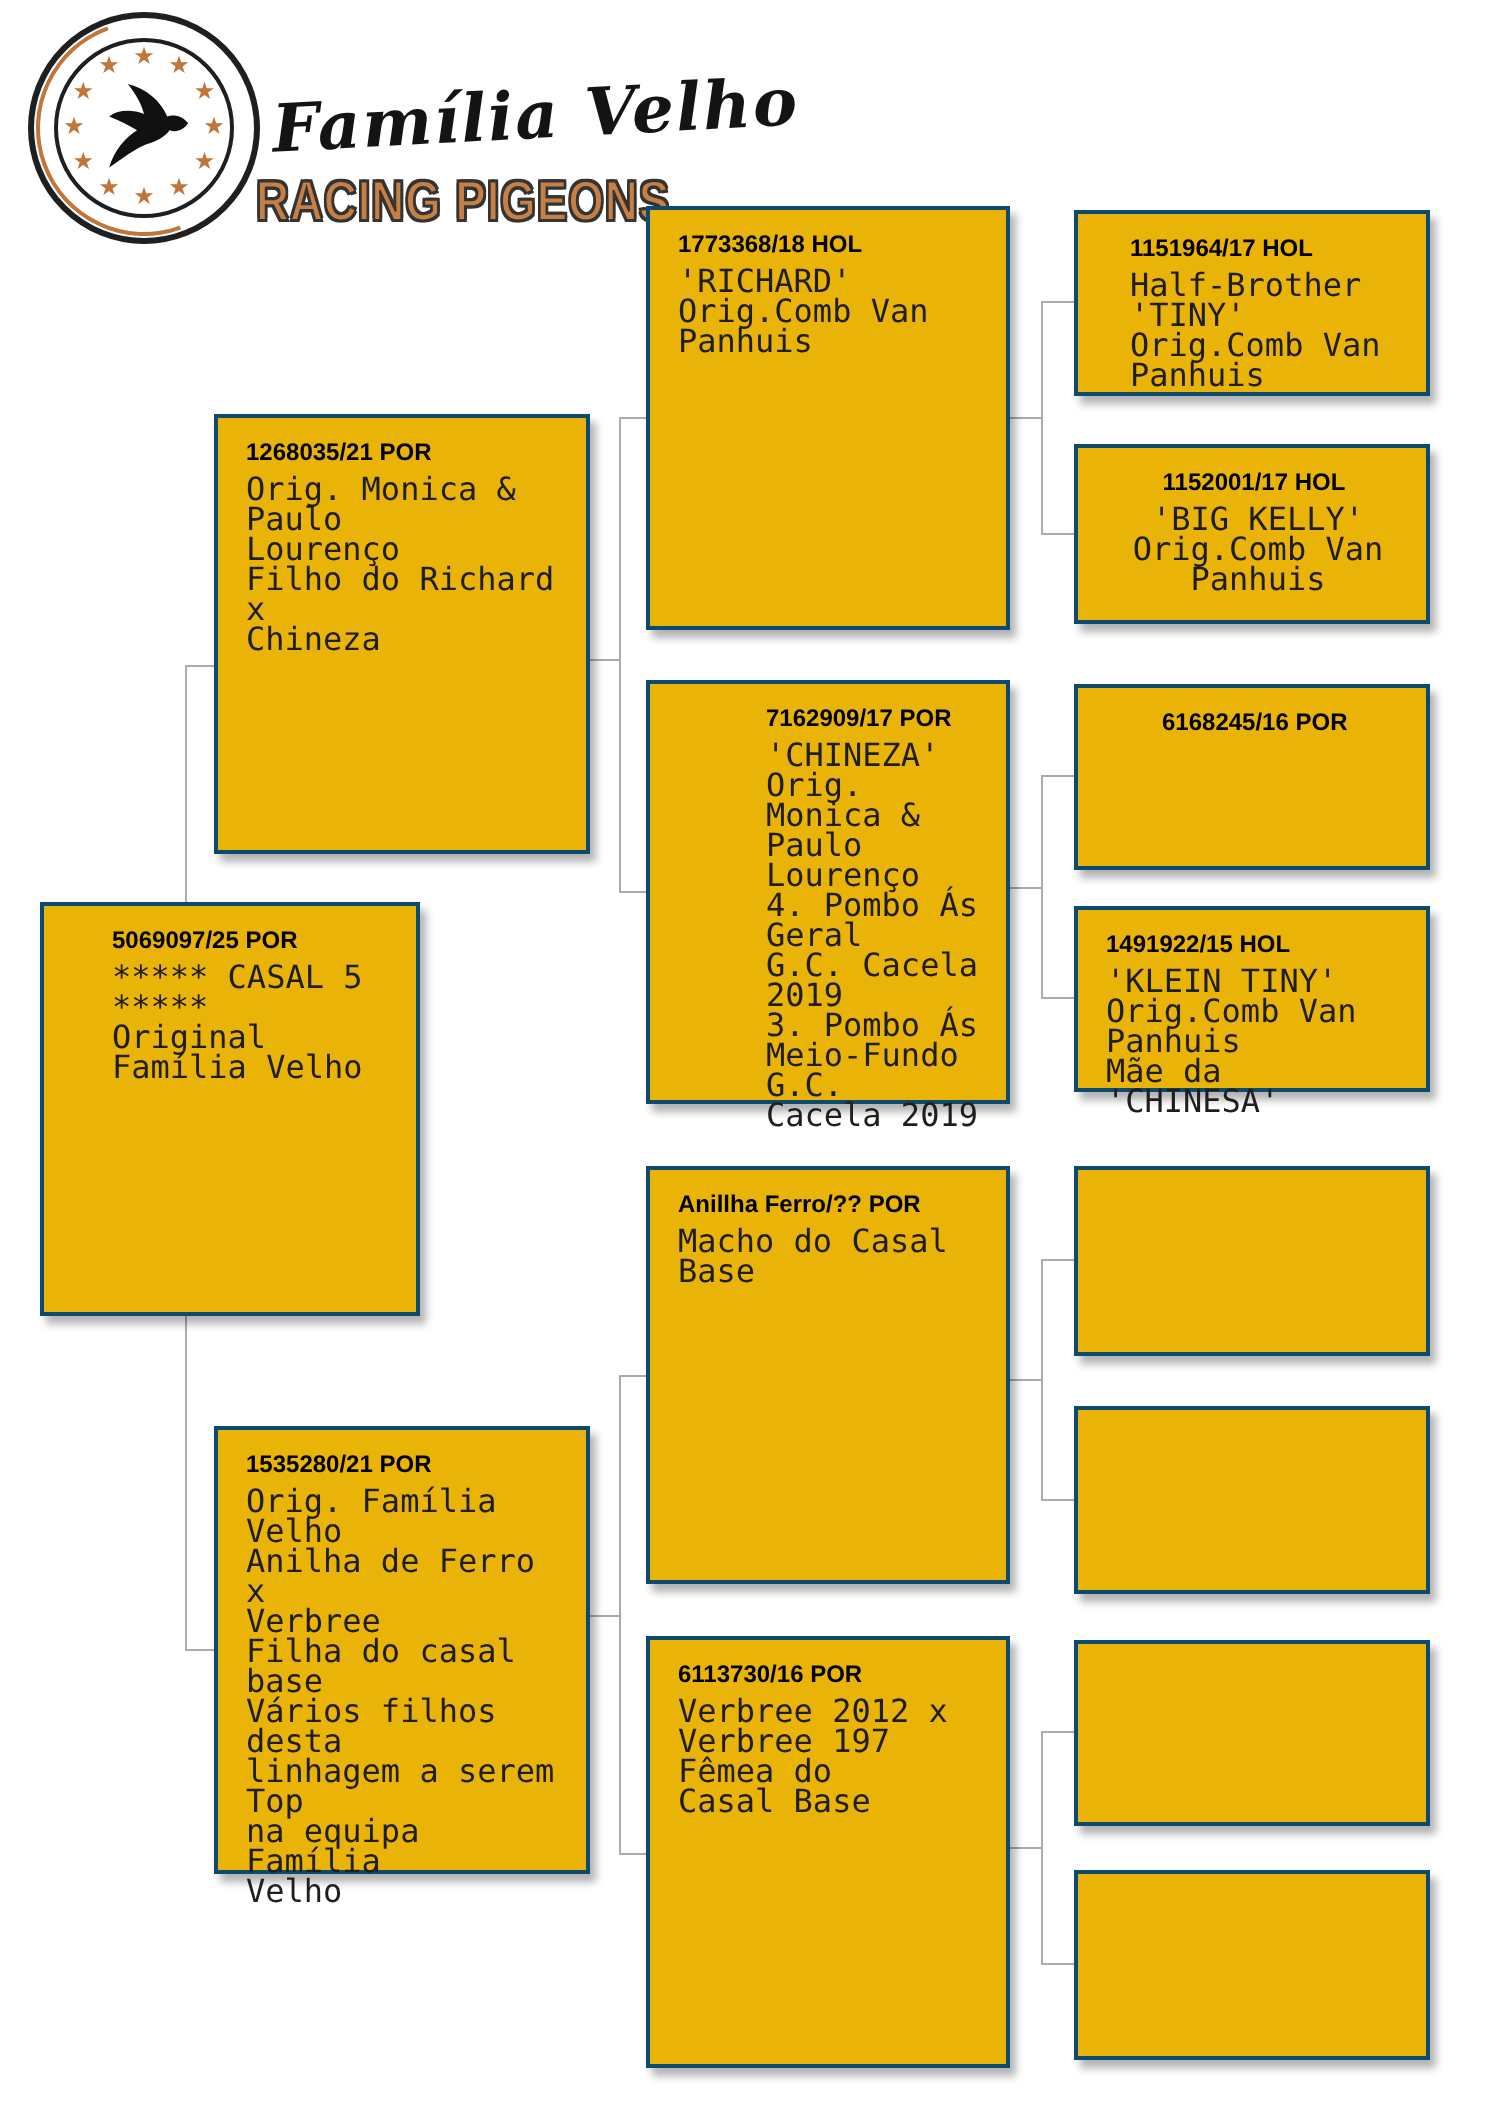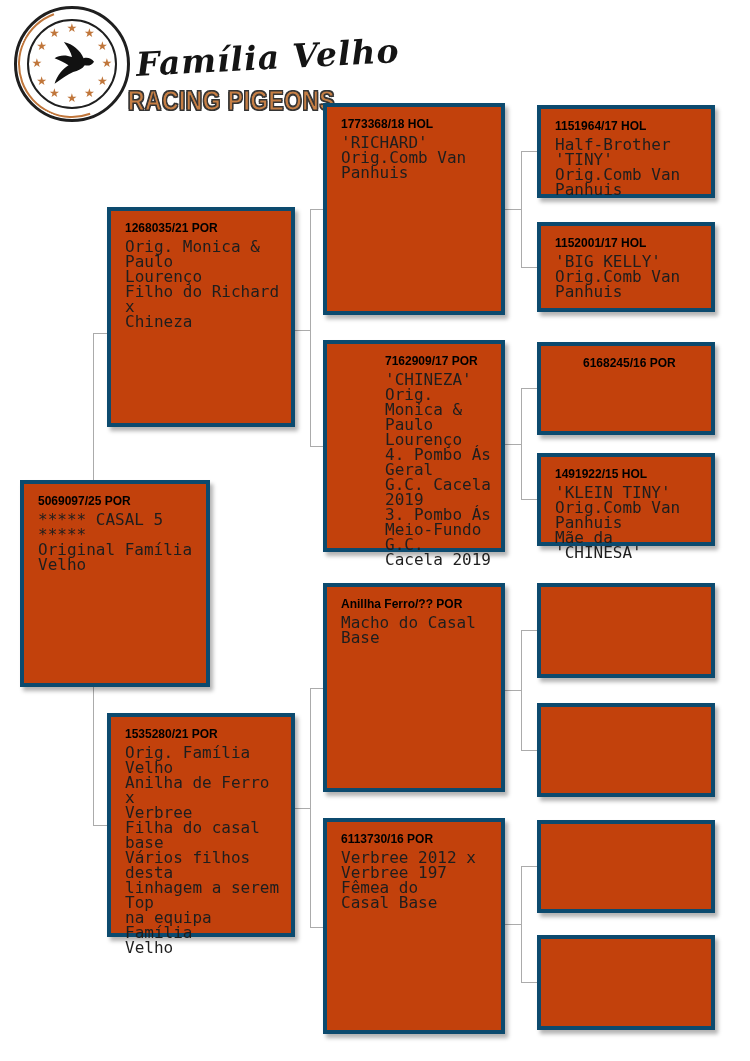--- a/index.html
+++ b/index.html
@@ -66,22 +66,22 @@
     transform-origin: left top;
     white-space: nowrap;
   }
 
   
   .connector-layer { position: absolute; inset: 0; z-index: 0; }
 
   
   .box {
     position: absolute;
-    background: #c2410c;
-    border: 4px solid #0c4a6e;
+    background: #eab308;
+    border: 2px solid #0c4a6e;
     box-shadow: 3px 4px 4px rgba(0,0,0,0.30);
     z-index: 1;
     box-sizing: border-box;
   }
   .ring {
     margin: 10px 12px 4px 14px;
     font-family: "Liberation Sans", sans-serif;
     font-weight: bold;
     font-size: 12px;
     color: #000000;
@@ -90,29 +90,29 @@
   .body {
     margin: 2px 8px 0 14px;
     font-family: "DejaVu Sans Mono", monospace;
     font-size: 16px;
     line-height: 15px;
     color: #1e1e1e;
     white-space: pre-line;
   }
 
   
-  .b-subject { left: 20px;  top: 480px; width: 190px; height: 207px; }
+  .b-subject { left: 20px;  top: 451px; width: 190px; height: 207px; padding-left: 20px; }
   .b-sire    { left: 107px; top: 207px; width: 188px; height: 220px; }
   .b-dam     { left: 107px; top: 713px; width: 188px; height: 224px; }
   .b-ss      { left: 323px; top: 103px; width: 182px; height: 212px; }
   .b-sd      { left: 323px; top: 340px; width: 182px; height: 212px; padding-left: 44px; }
   .b-ds      { left: 323px; top: 583px; width: 182px; height: 209px; }
   .b-dd      { left: 323px; top: 818px; width: 182px; height: 216px; }
-  .b-sss     { left: 537px; top: 105px; width: 178px; height: 93px; }
-  .b-ssd     { left: 537px; top: 222px; width: 178px; height: 90px; }
+  .b-sss     { left: 537px; top: 105px; width: 178px; height: 93px; padding-left: 12px; }
+  .b-ssd     { left: 537px; top: 222px; width: 178px; height: 90px; text-align: center; }
   .b-sds     { left: 537px; top: 342px; width: 178px; height: 93px; padding-left: 28px; }
   .b-sdd     { left: 537px; top: 453px; width: 178px; height: 93px; }
   .b-dss     { left: 537px; top: 583px; width: 178px; height: 95px; }
   .b-dsd     { left: 537px; top: 703px; width: 178px; height: 94px; }
   .b-dds     { left: 537px; top: 820px; width: 178px; height: 93px; }
   .b-ddd     { left: 537px; top: 935px; width: 178px; height: 95px; }
 </style>
 </head>
 <body>
 

